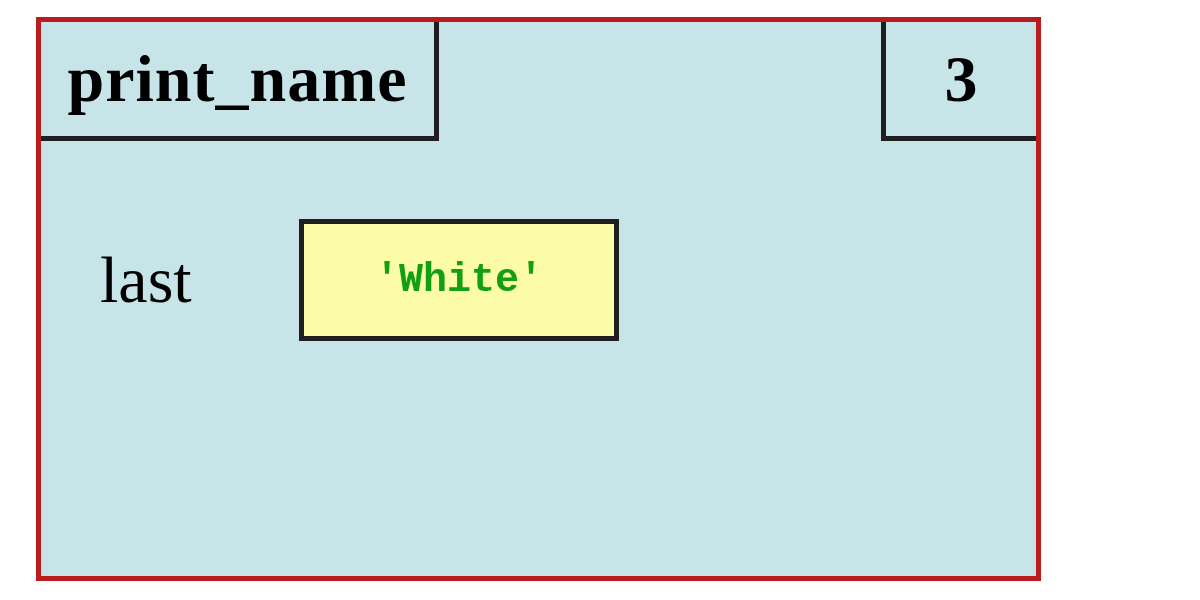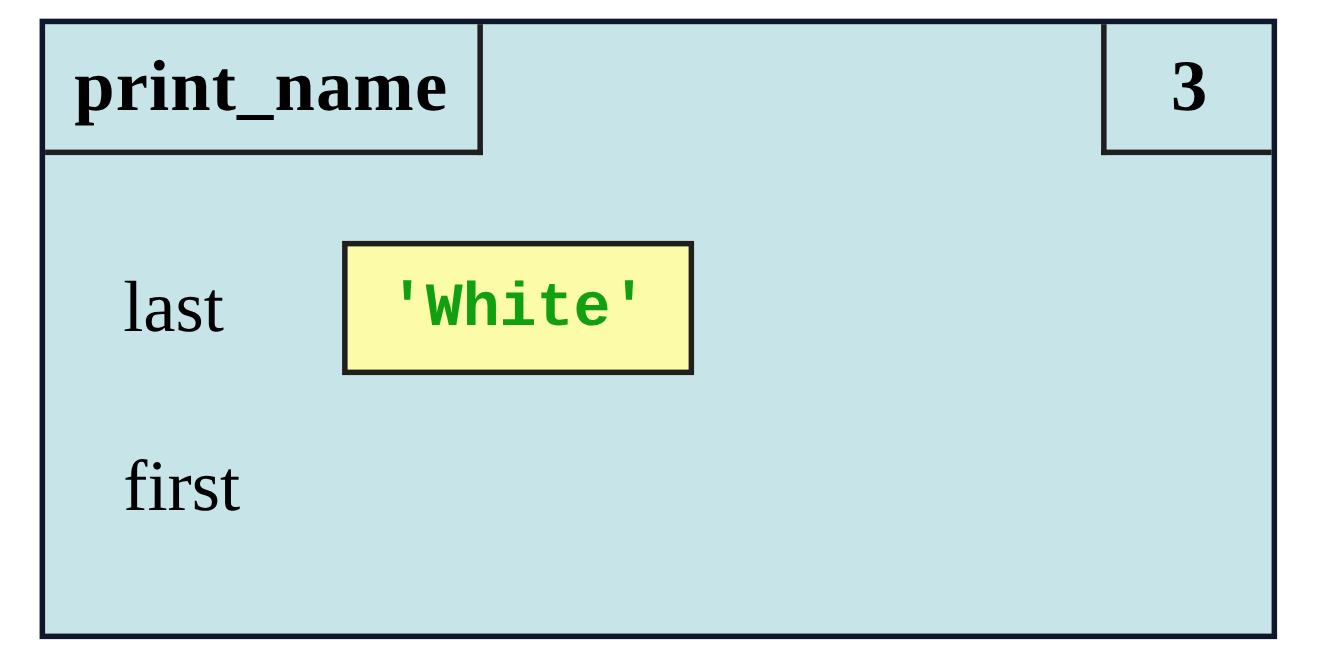--- a/index.html
+++ b/index.html
@@ -13,25 +13,25 @@
     height: 600px;
     background: #ffffff;
     overflow: hidden;
     font-family: "Liberation Serif", "DejaVu Serif", serif;
   }
   
   .frame {
     position: absolute;
     left: 36px;
     top: 17px;
-    width: 1125px;
+    width: 1005px;
     height: 564px;
     box-sizing: border-box;
     background: #c7e5e9;
-    border: 5px solid #0f172a;
+    border: 5px solid #b91c1c;
   }
   
   .fn-tab {
     position: absolute;
     left: 0;
     top: 0;
     width: 398px;
     height: 119px;
     box-sizing: border-box;
     border-right: 5px solid #1f1f1f;
@@ -62,21 +62,21 @@
     justify-content: center;
   }
   .line-number {
     font-weight: bold;
     font-size: 66px;
     color: #000000;
   }
   
   .var-row {
     position: absolute;
-    left: 12px;
+    left: 0;
     width: 100%;
     height: 122px;
   }
   .var-row.row-0 { top: 197px; }
   .var-row.row-1 { top: 360px; }
   .var-name {
     position: absolute;
     left: 59px;
     top: 50%;
     transform: translateY(-50%);
@@ -93,21 +93,21 @@
     box-sizing: border-box;
     background: #fcfca8;
     border: 5px solid #1f1f1f;
     display: flex;
     align-items: center;
     justify-content: center;
   }
   .var-value {
     font-family: "Liberation Mono", "DejaVu Sans Mono", monospace;
     font-weight: bold;
-    font-size: 56px;
+    font-size: 40px;
     color: #12a012;
     white-space: nowrap;
   }
 </style>
 </head>
 <body>
 
 <div class="canvas">
   <div class="frame">
 
@@ -120,17 +120,16 @@
     </div>
 
     <div class="var-row row-0">
       <span class="var-name">last</span>
       <div class="var-box">
         <span class="var-value">'White'</span>
       </div>
     </div>
 
     <div class="var-row row-1">
-      <span class="var-name">first</span>
     </div>
 
   </div>
 </div>
 
 </body></html>

